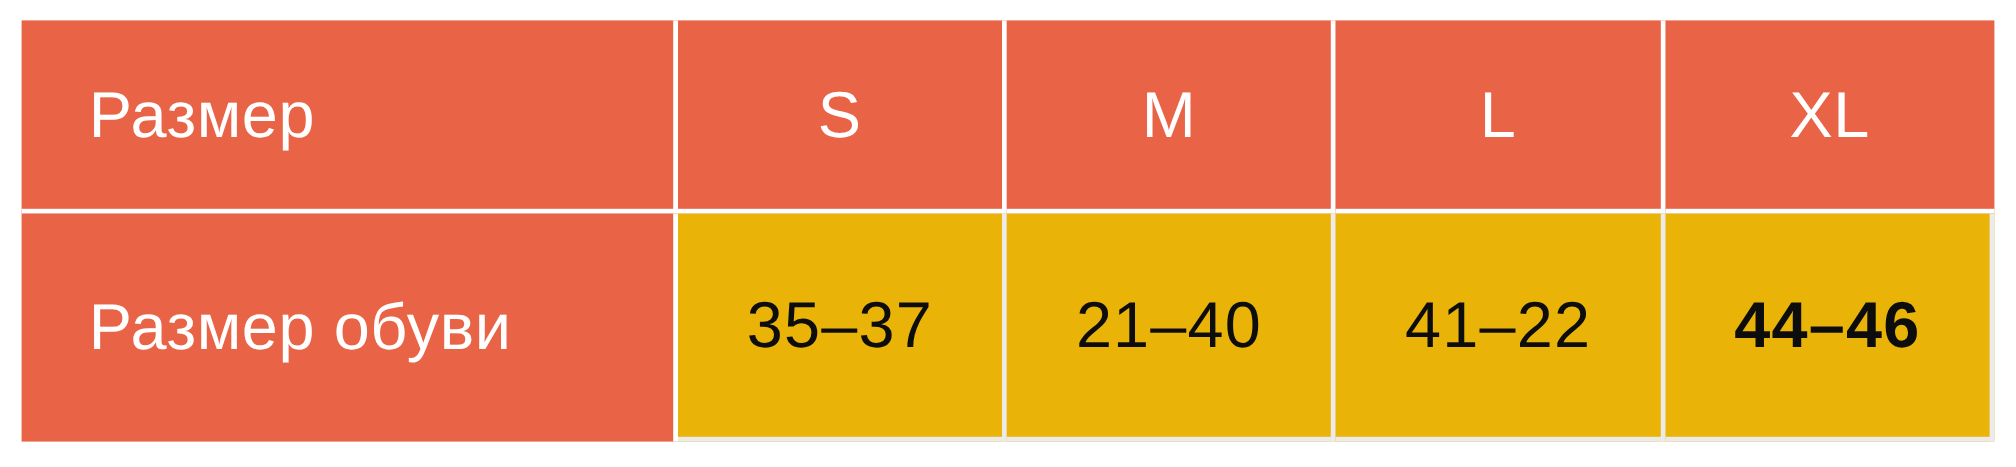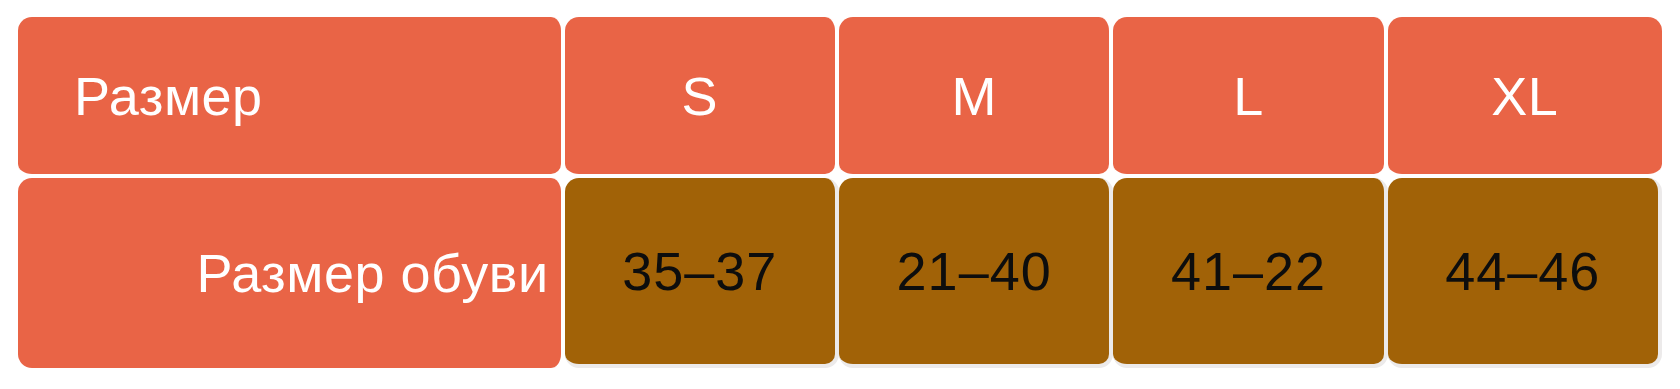--- a/index.html
+++ b/index.html
@@ -27,28 +27,27 @@
 
   table.size-chart {
     width: 1644px;
     border-collapse: separate;
     border-spacing: 0;
     table-layout: fixed;
   }
 
   table.size-chart td,
   table.size-chart th {
-    padding: 12px;
+    padding: 0;
     margin: 4px;
     vertical-align: middle;
     text-align: center;
     box-sizing: border-box;
     border-right: 4px solid #ffffff;
     border-bottom: 4px solid #ffffff;
-    border-radius: 14px;
   }
 
   table.size-chart th:last-child,
   table.size-chart td:last-child {
     border-right: none;
   }
 
   
   tr.chart-head th {
     height: 161px;
@@ -65,41 +64,42 @@
   }
 
   
   tr.chart-row th.row-label {
     height: 190px;
     background: #E96446;
     color: #ffffff;
     font-weight: 400;
     font-size: 54px;
     line-height: 1;
-    text-align: right;
+    text-align: left;
     padding-left: 56px;
     letter-spacing: 0.5px;
     border-bottom: none;
   }
   tr.chart-row td.value-cell {
     height: 190px;
-    background: #a16207;
+    background: #eab308;
     color: #0d0d0d;
     font-weight: 400;
     font-size: 54px;
     line-height: 1;
     letter-spacing: 1px;
     border-bottom: 4px solid #eceaea;
   }
   tr.chart-row td.value-cell + td.value-cell,
   tr.chart-row td.value-cell {
     border-right: 4px solid #eceaea;
   }
   tr.chart-row td.value-cell:last-child {
     border-right: none;
+    font-weight: bold;
   }
 
   
   col.c-label { width: 546px; }
   col.c-size  { width: 274px; }
 </style>
 </head>
 <body>
 
 <div class="size-chart-wrap">

